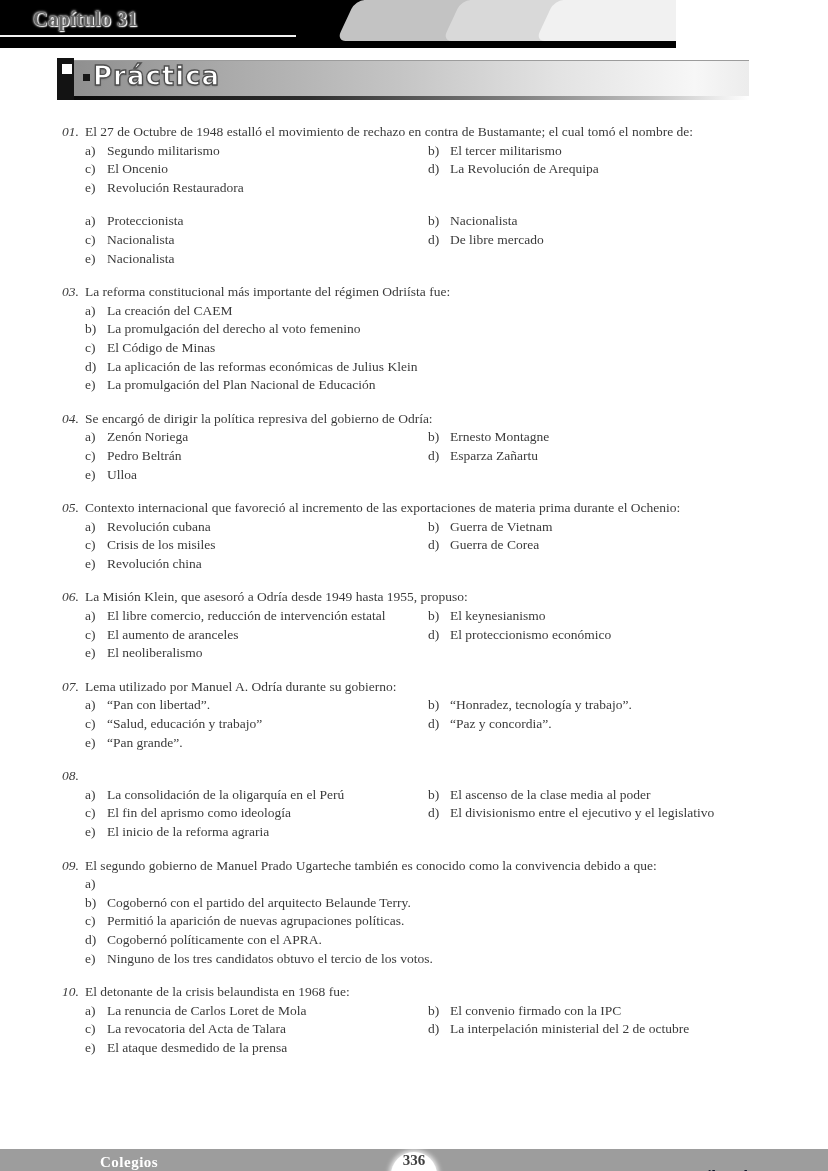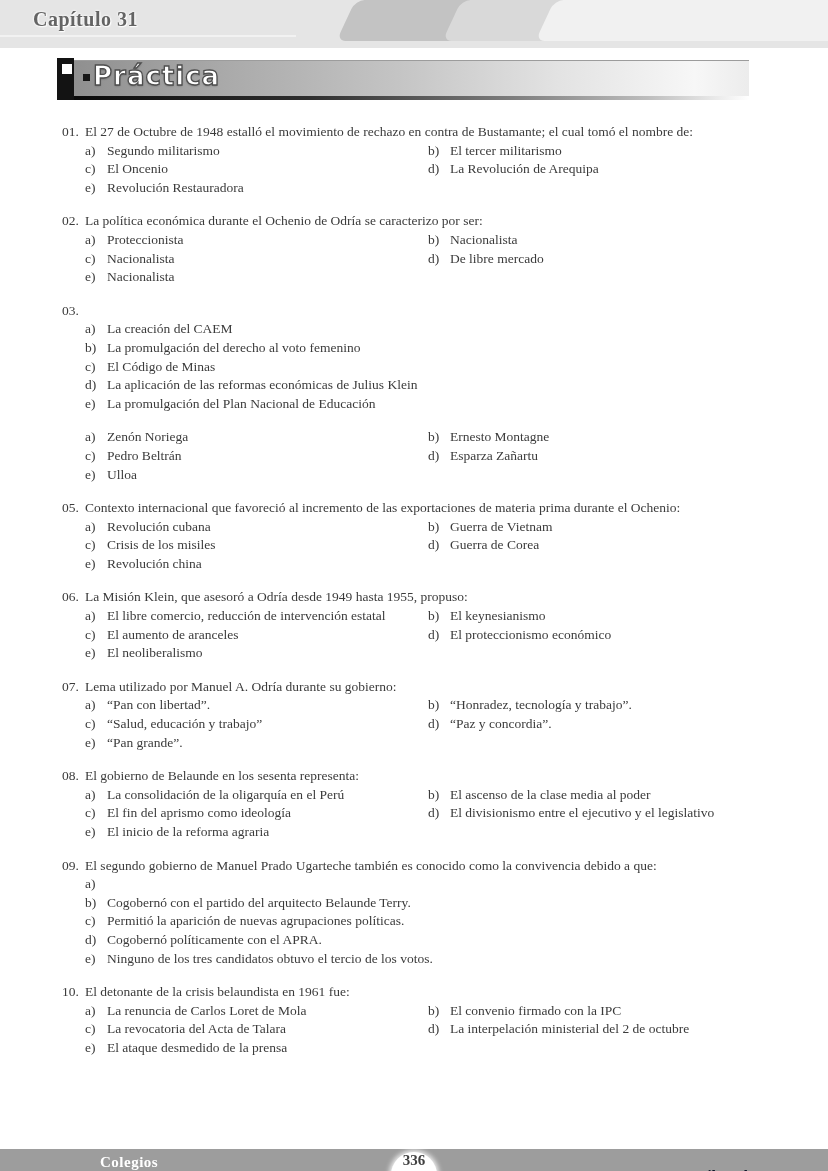--- a/index.html
+++ b/index.html
@@ -7,22 +7,22 @@
   body {
     position:relative;
     background:#ffffff;
     font-family:"Liberation Serif", serif;
     color:#3b3b3b;
     overflow:hidden;
   }
 
   
   .header {
-    position:absolute; top:0; left:0; width:828px; height:48px;
-    background:#e5e5e5; overflow:hidden;
+    position:absolute; top:0; left:0; width:676px; height:48px;
+    background:#000000; overflow:hidden;
   }
   .deco { position:absolute; top:0; height:41px; border-radius:9px; transform:skewX(-25deg); }
   .deco1 { left:346px; width:265px; background:#c3c3c3; }
   .deco2 { left:452px; width:310px; background:#d9d9d9; }
   .deco3 { left:545px; width:340px; background:#f1f1f1; }
   .chapter {
     position:absolute; left:33px; top:8px;
     font-weight:bold; font-size:20px; letter-spacing:.5px; color:#646464;
     text-shadow:0 0 2px #fff, 0 0 3px #fff, 1px 1px 1px #fff;
   }
@@ -49,21 +49,21 @@
     position:absolute; left:36px; top:4px;
     font-family:"DejaVu Sans", sans-serif; font-weight:bold; font-size:26px; letter-spacing:1px;
     color:#ffffff; -webkit-text-stroke:1.3px #4e4e4e;
     text-shadow:0 1px 2px rgba(0,0,0,.35);
   }
 
   
   .content { position:absolute; left:62px; top:123px; width:714px; }
   .question { margin-bottom:15px; font-size:13.5px; line-height:18.6px; white-space:nowrap; }
   .q-head { display:flex; }
-  .q-num { width:23px; flex:none; }
+  .q-num { width:23px; flex:none;font-style:italic; }
   .q-options { margin-left:23px; }
   .q-options.cols { display:grid; grid-template-columns:343px 1fr; }
   .option { display:flex; }
   .opt-letter { width:22px; flex:none; }
 
   
   .footer {
     position:absolute; left:0; top:1118px; width:828px; height:53px;
     background:#9d9d9d;
     margin-top:31px;
@@ -126,24 +126,20 @@
           <span class="opt-letter">d)</span>
           <span class="opt-text">La Revolución de Arequipa</span>
         </div>
         <div class="option">
           <span class="opt-letter">e)</span>
           <span class="opt-text">Revolución Restauradora</span>
         </div>
       </div>
     </div>
     <div class="question">
-      <div class="q-head">
-        <span class="q-num">02.</span>
-        <span class="q-text">La política económica durante el Ochenio de Odría se caracterizo por ser:</span>
-      </div>
       <div class="q-options cols">
         <div class="option">
           <span class="opt-letter">a)</span>
           <span class="opt-text">Proteccionista</span>
         </div>
         <div class="option">
           <span class="opt-letter">b)</span>
           <span class="opt-text">Nacionalista</span>
         </div>
         <div class="option">
@@ -156,20 +152,21 @@
         </div>
         <div class="option">
           <span class="opt-letter">e)</span>
           <span class="opt-text">Nacionalista</span>
         </div>
       </div>
     </div>
     <div class="question">
       <div class="q-head">
         <span class="q-num">03.</span>
+        <span class="q-text">La reforma constitucional más importante del régimen Odriísta fue:</span>
       </div>
       <div class="q-options single">
         <div class="option">
           <span class="opt-letter">a)</span>
           <span class="opt-text">La creación del CAEM</span>
         </div>
         <div class="option">
           <span class="opt-letter">b)</span>
           <span class="opt-text">La promulgación del derecho al voto femenino</span>
         </div>
@@ -181,20 +178,24 @@
           <span class="opt-letter">d)</span>
           <span class="opt-text">La aplicación de las reformas económicas de Julius Klein</span>
         </div>
         <div class="option">
           <span class="opt-letter">e)</span>
           <span class="opt-text">La promulgación del Plan Nacional de Educación</span>
         </div>
       </div>
     </div>
     <div class="question">
+      <div class="q-head">
+        <span class="q-num">04.</span>
+        <span class="q-text">Se encargó de dirigir la política represiva del gobierno de Odría:</span>
+      </div>
       <div class="q-options cols">
         <div class="option">
           <span class="opt-letter">a)</span>
           <span class="opt-text">Zenón Noriega</span>
         </div>
         <div class="option">
           <span class="opt-letter">b)</span>
           <span class="opt-text">Ernesto Montagne</span>
         </div>
         <div class="option">
@@ -291,21 +292,20 @@
         </div>
         <div class="option">
           <span class="opt-letter">e)</span>
           <span class="opt-text">“Pan grande”.</span>
         </div>
       </div>
     </div>
     <div class="question">
       <div class="q-head">
         <span class="q-num">08.</span>
-        <span class="q-text">El gobierno de Belaunde en los sesenta representa:</span>
       </div>
       <div class="q-options cols">
         <div class="option">
           <span class="opt-letter">a)</span>
           <span class="opt-text">La consolidación de la oligarquía en el Perú</span>
         </div>
         <div class="option">
           <span class="opt-letter">b)</span>
           <span class="opt-text">El ascenso de la clase media al poder</span>
         </div>
@@ -346,21 +346,21 @@
         </div>
         <div class="option">
           <span class="opt-letter">e)</span>
           <span class="opt-text">Ninguno de los tres candidatos obtuvo el tercio de los votos.</span>
         </div>
       </div>
     </div>
     <div class="question">
       <div class="q-head">
         <span class="q-num">10.</span>
-        <span class="q-text">El detonante de la crisis belaundista en 1961 fue:</span>
+        <span class="q-text">El detonante de la crisis belaundista en 1968 fue:</span>
       </div>
       <div class="q-options cols">
         <div class="option">
           <span class="opt-letter">a)</span>
           <span class="opt-text">La renuncia de Carlos Loret de Mola</span>
         </div>
         <div class="option">
           <span class="opt-letter">b)</span>
           <span class="opt-text">El convenio firmado con la IPC</span>
         </div>

